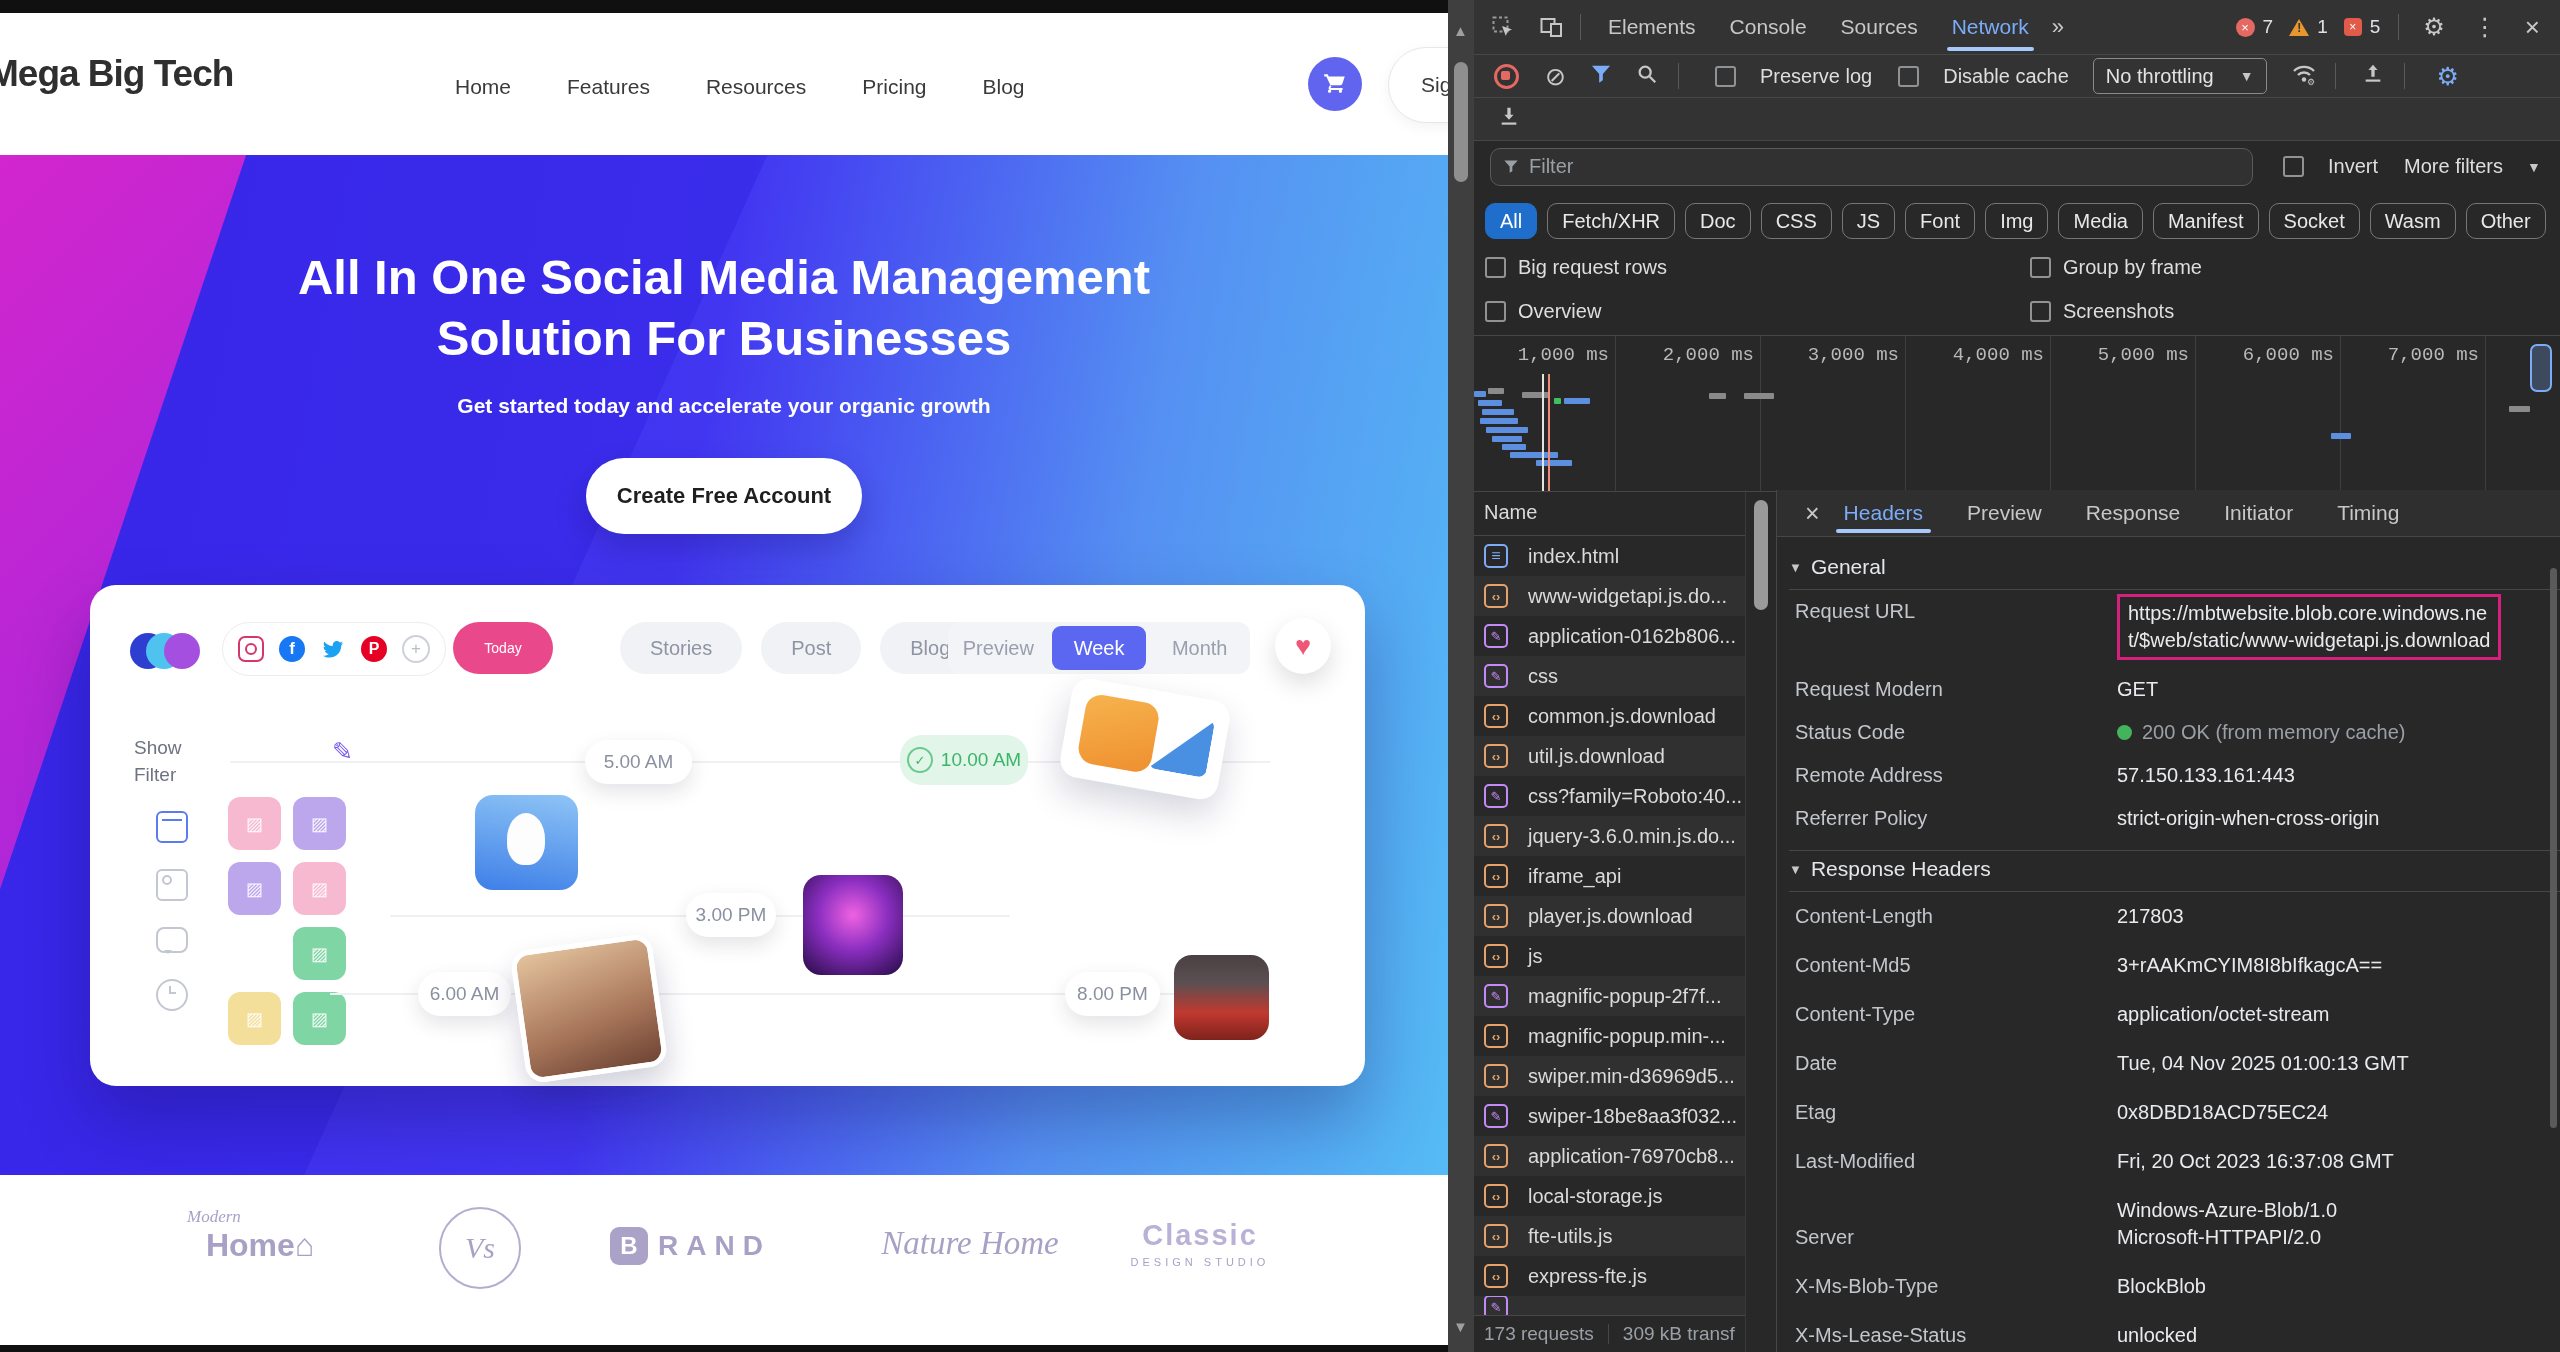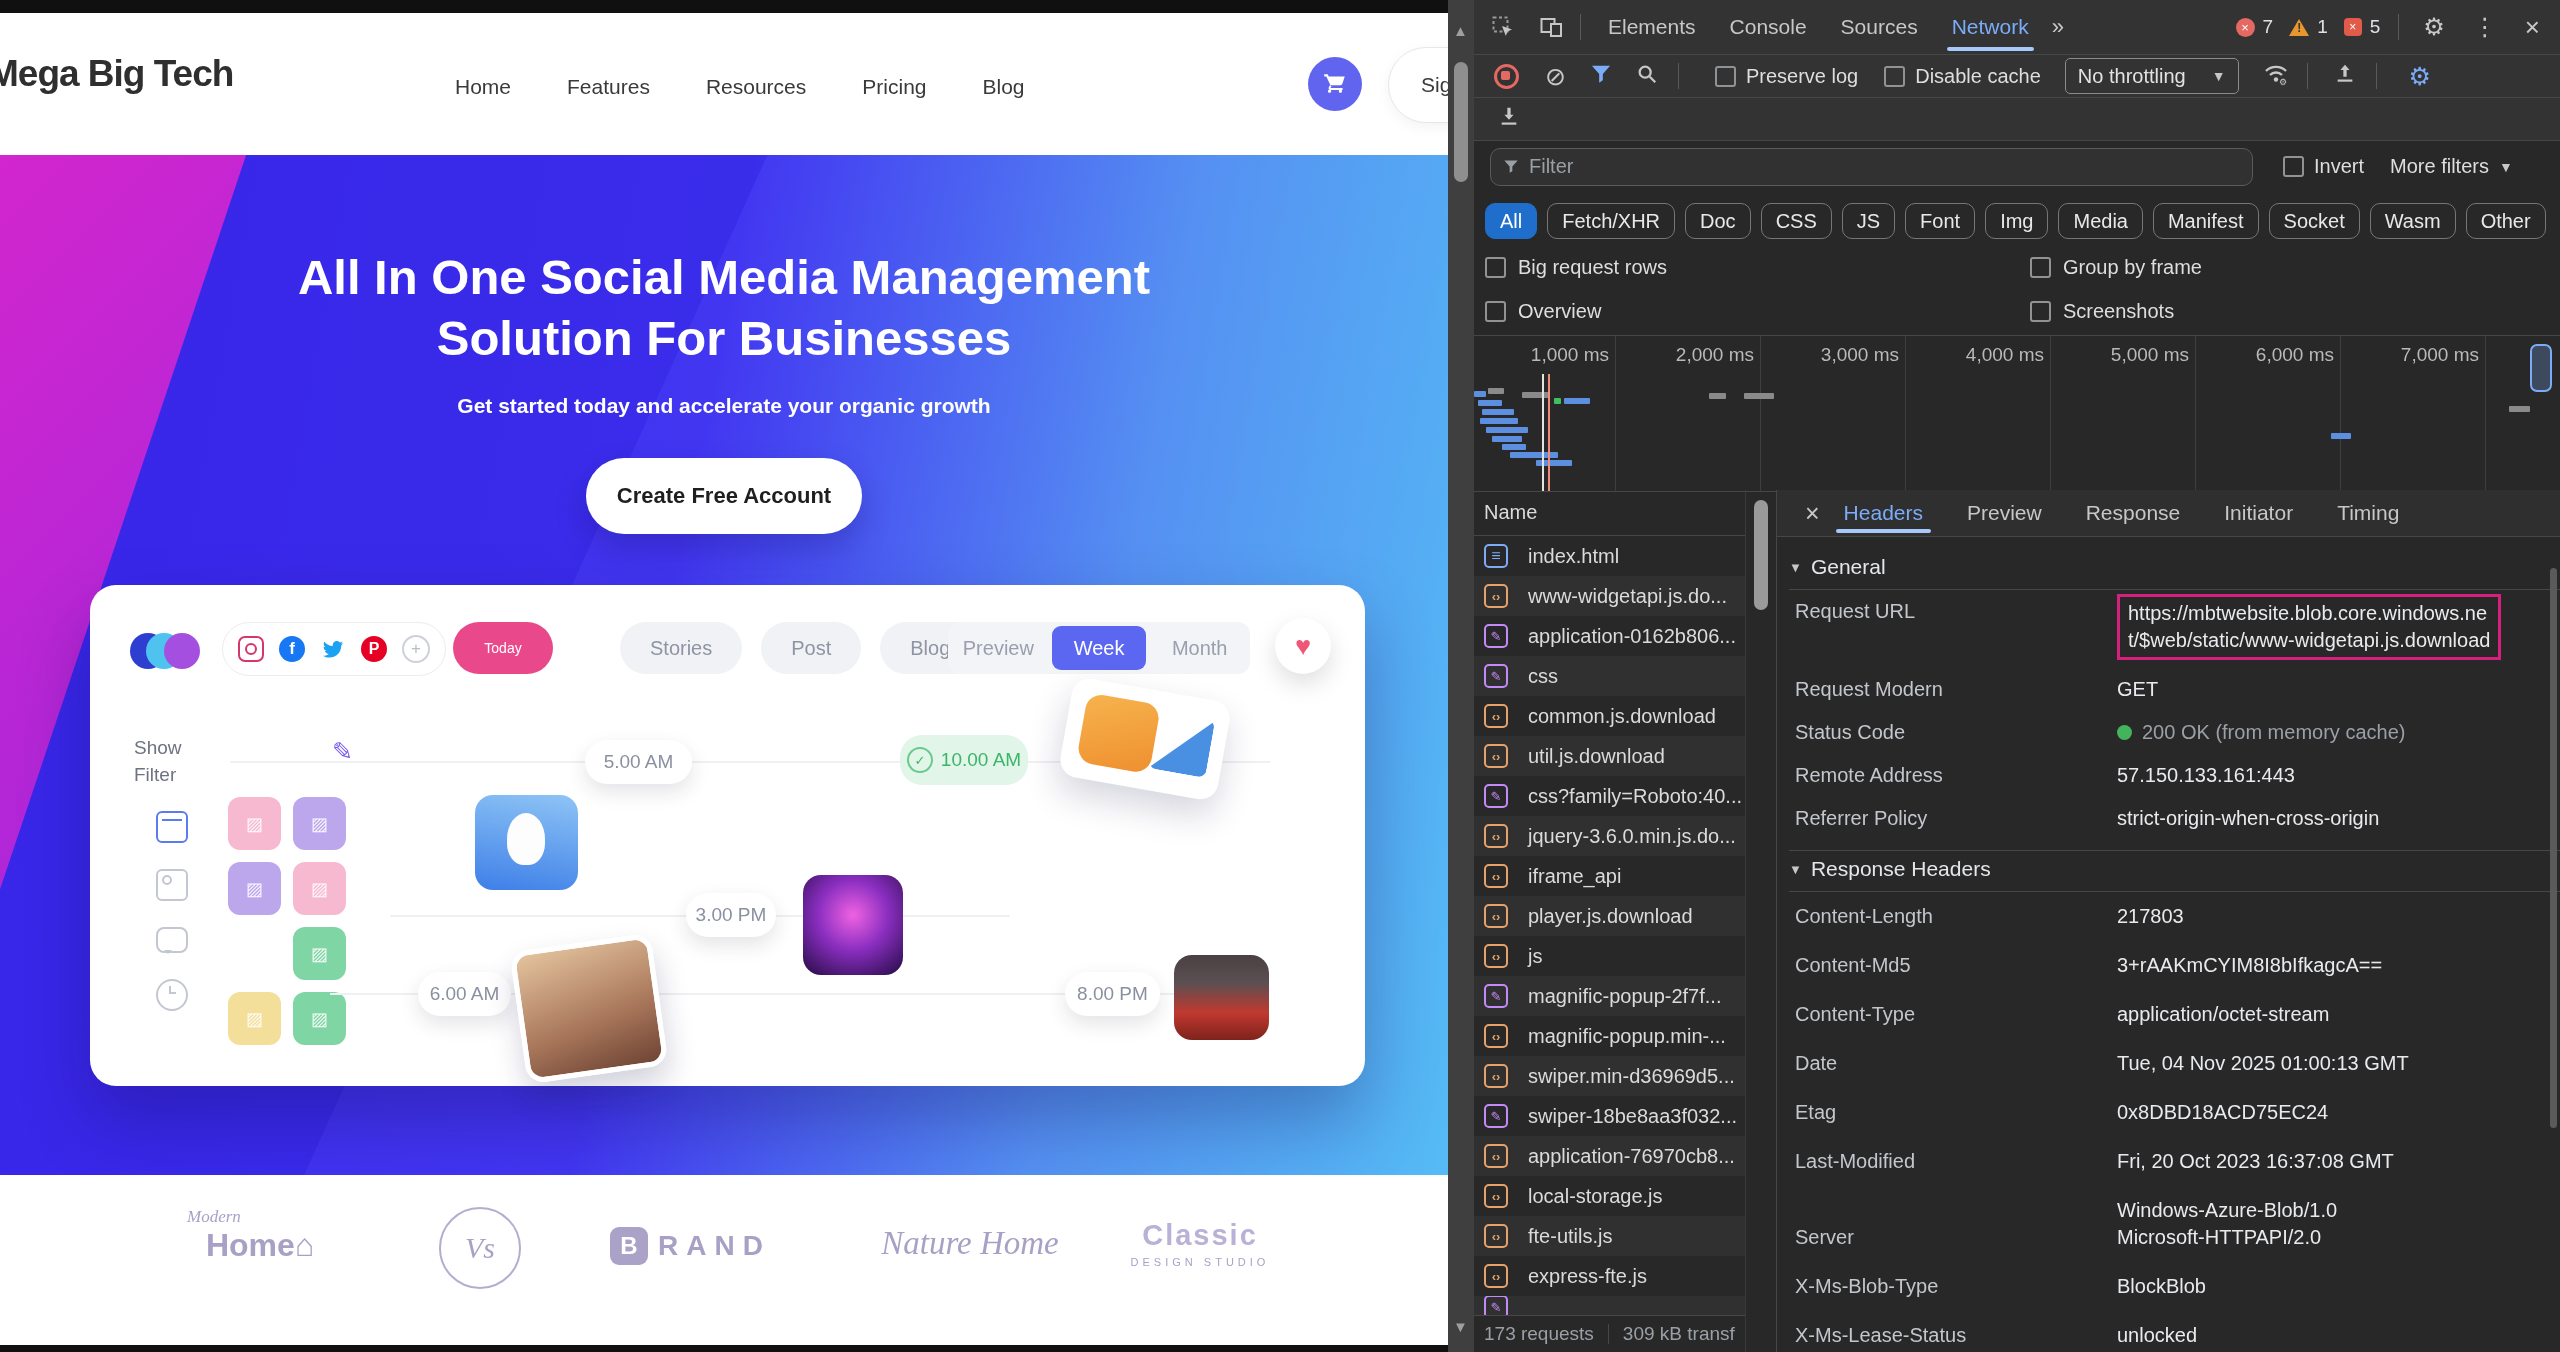--- a/index.html
+++ b/index.html
@@ -134,41 +134,41 @@
   .bwarn{width:0;height:0;border-left:10px solid transparent;border-right:10px solid transparent;border-bottom:17px solid #e8972e;position:relative;}
   .bwarn::after{content:"!";position:absolute;left:-2px;top:2px;font-size:12px;color:#333;font-weight:bold;}
   .bsq{width:18px;height:18px;border-radius:4px;background:#e25a4a;color:#fff;font-size:12px;display:flex;align-items:center;justify-content:center;}
   .bcount{color:#dfe1e5;font-size:19px;}
   .dt-toolbar{position:absolute;left:0;top:55px;width:100%;height:42px;background:#333;border-bottom:1px solid #474747;
               display:flex;align-items:center;}
   .rec{width:19px;height:19px;border:3px solid #e46962;border-radius:50%;margin-left:20px;position:relative;}
   .rec::after{content:"";position:absolute;left:4px;top:4px;width:9px;height:9px;background:#e46962;border-radius:2px;}
   .clear{font-size:25px;color:#c7c7c7;margin-left:26px;}
   .tbi{margin-left:24px;}
-  .cbrow{display:flex;align-items:center;gap:10px;margin-left:26px;color:#dedede;}
+  .cbrow{display:flex;align-items:center;gap:24px;margin-left:26px;color:#dedede;}
   .cb{width:17px;height:17px;border:2px solid #8f9396;border-radius:3px;background:transparent;position:relative;flex:none;}
   .throttle{margin-left:24px;height:34px;border:1px solid #8a8a8a;border-radius:5px;background:#333;color:#e3e3e3;
             display:flex;align-items:center;gap:26px;padding:0 12px;font-size:20px;}
   .caret{font-size:14px;color:#c7c7c7;}
   .dt-toolbar2{position:absolute;left:0;top:98px;width:100%;height:42px;background:#333;border-bottom:1px solid #474747;
                display:flex;align-items:center;}
   .dt-filterrow{position:absolute;left:0;top:141px;width:100%;height:51px;background:#282828;display:flex;align-items:center;}
   .finput{margin-left:16px;width:737px;height:36px;background:#313131;border:1px solid #5a5a5a;border-radius:10px;
           display:flex;align-items:center;gap:10px;padding:0 12px;color:#9aa0a6;}
   .dt-chips{position:absolute;left:0;top:192px;width:100%;height:58px;display:flex;align-items:center;gap:10px;padding-left:11px;}
   .chip-f{height:36px;padding:0 14px;border:1px solid #767676;border-radius:10px;color:#e8e8e8;font-size:20px;
           display:flex;align-items:center;background:transparent;}
   .chip-f.selected{background:#1f6ecb;border-color:#1f6ecb;color:#fff;}
   .dt-opts{position:absolute;left:0;top:250px;width:100%;height:85px;}
   .opt{position:absolute;display:flex;align-items:center;gap:12px;color:#dedede;}
   .opt:nth-of-type(1){left:11px;top:6px;}
   .opt:nth-of-type(2){left:556px;top:6px;}
   .opt:nth-of-type(3){left:11px;top:50px;}
   .opt:nth-of-type(4){left:556px;top:50px;}
-  .dt-timeline{position:absolute;left:0;top:335px;width:100%;height:155px;border-top:1px solid #474747;border-bottom:1px solid #474747;}
+  .dt-timeline{position:absolute;left:0;top:335px;width:100%;height:155px;border-top:1px solid #474747;border-bottom:1px solid #474747;font-family:Liberation Mono, monospace;}
   .gl{position:absolute;top:0;bottom:0;width:1px;background:#3e3e3e;}
   .gl:nth-of-type(1){left:141px;}.gl:nth-of-type(2){left:286px;}.gl:nth-of-type(3){left:431px;}
   .gl:nth-of-type(4){left:576px;}.gl:nth-of-type(5){left:721px;}.gl:nth-of-type(6){left:866px;}.gl:nth-of-type(7){left:1011px;}
   .tick{position:absolute;top:8px;width:141px;text-align:right;color:#b9b9b9;font-size:19px;}
   .tick:nth-of-type(1){left:-6px;}.tick:nth-of-type(2){left:139px;}.tick:nth-of-type(3){left:284px;}
   .tick:nth-of-type(4){left:429px;}.tick:nth-of-type(5){left:574px;}.tick:nth-of-type(6){left:719px;}.tick:nth-of-type(7){left:864px;}
   .wfb{position:absolute;height:6px;border-radius:1px;background:#5d8fe0;}
   .wfg{position:absolute;height:6px;border-radius:1px;background:#8a8a8a;}
   .vline{position:absolute;top:38px;bottom:0;width:2px;}
   .handle{position:absolute;left:1056px;top:8px;width:18px;height:44px;border:2px solid #7cacf8;border-radius:7px;background:rgba(124,172,248,.25);}

